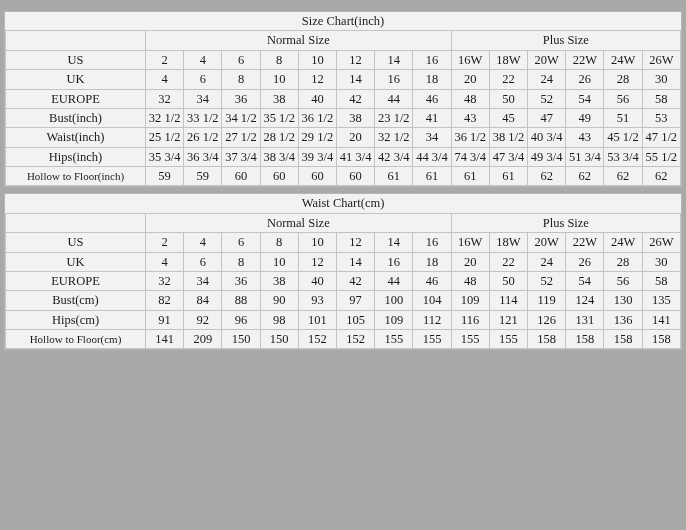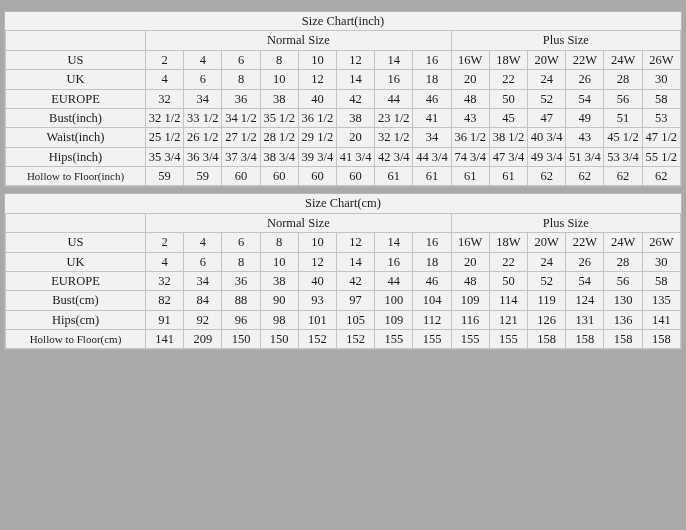--- a/index.html
+++ b/index.html
@@ -222,21 +222,21 @@
   </div>
 
   <div class="chart-block">
     <table class="size-table">
       <colgroup>
         <col class="label-col">
         <col span="14">
       </colgroup>
       <tbody>
         <tr>
-          <td class="title-cell" colspan="15">Size Chart(cm)</td>
+          <td class="title-cell" colspan="15">Waist Chart(cm)</td>
         </tr>
         <tr>
           <td></td>
           <td class="group-cell" colspan="8">Normal Size</td>
           <td class="group-cell" colspan="6">Plus Size</td>
         </tr>
         <tr class="head-row">
           <td class="row-label">US</td>
           <td class="data-cell">2</td>
           <td class="data-cell">4</td>

